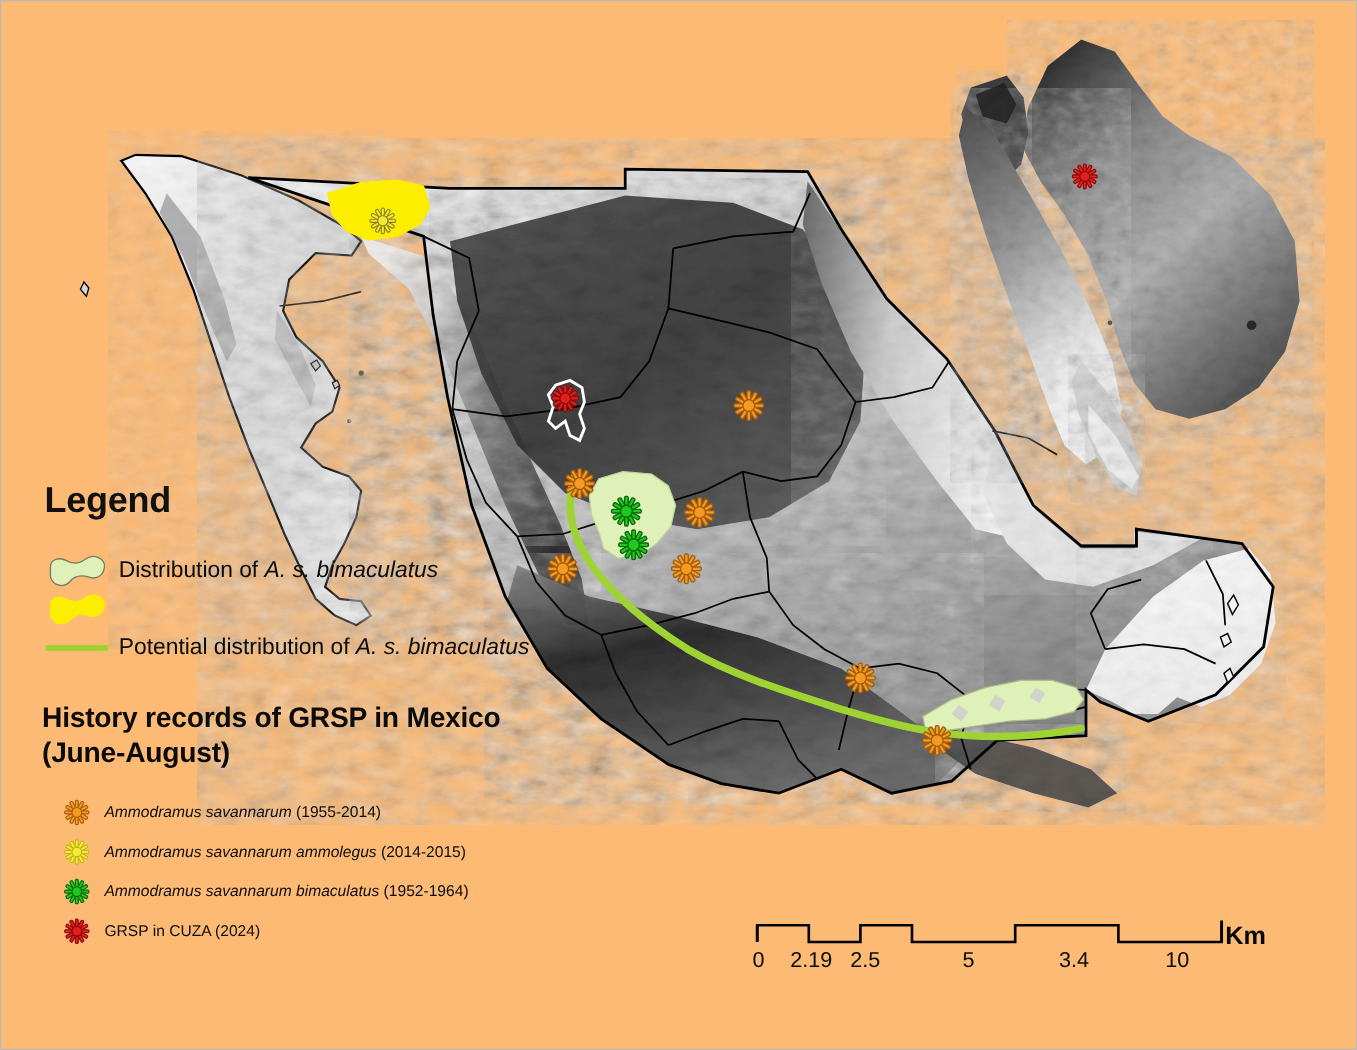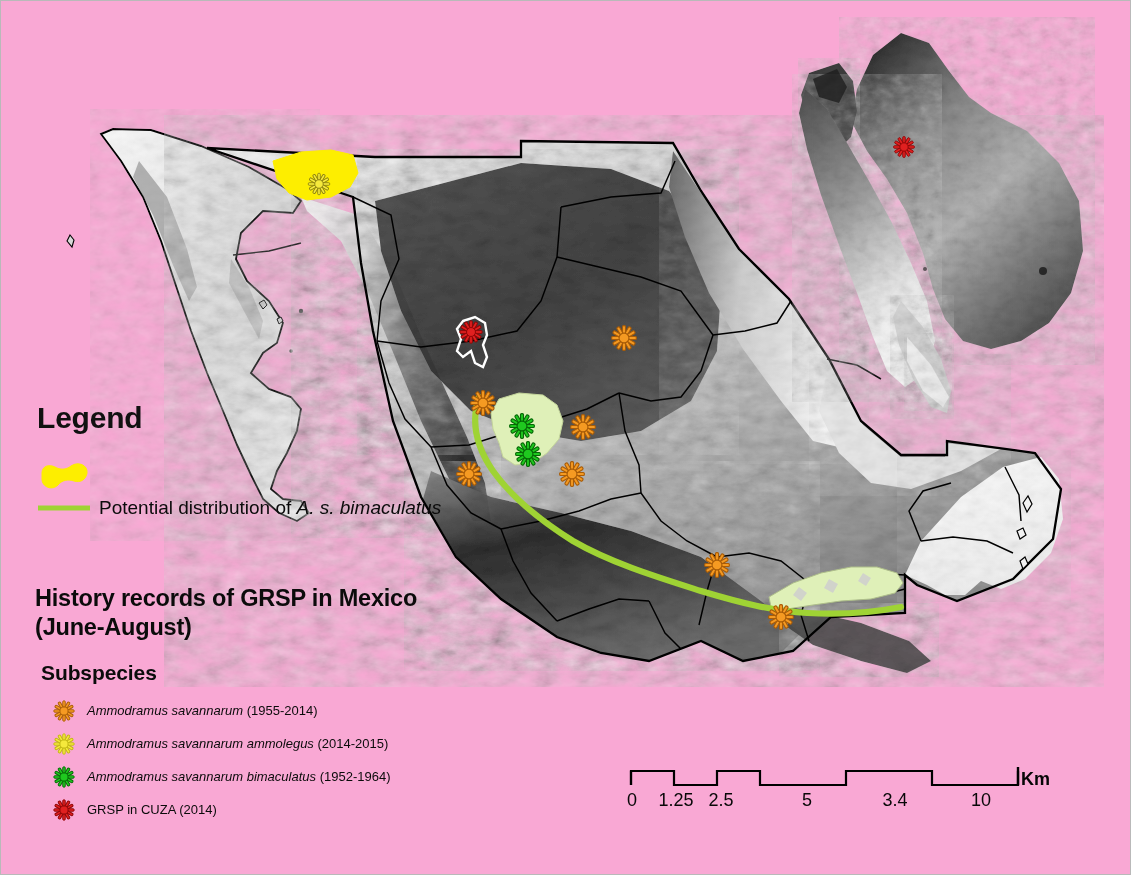--- a/index.html
+++ b/index.html
@@ -6,21 +6,21 @@
   * { box-sizing: border-box; }
   html, body {
     margin: 0; padding: 0;
     background: #ffffff;
     font-family: "Liberation Sans", sans-serif;
   }
   #figure {
     position: relative;
     width: 1131px;
     height: 875px;
-    background: #f9a8d4;
+    background: #fdba74;
     border: 1px solid #b9b9b9;
     overflow: hidden;
   }
   #mapcanvas {
     position: absolute;
     left: 0; top: 0;
     width: 1131px; height: 875px;
   }
 
   
@@ -113,21 +113,21 @@
     position: absolute;
     left: 628px;
     top: 762px;
     width: 420px;
   }
   #scalebar-ticks { display: block; }
   .scale-unit {
     position: absolute;
     left: 392px;
     top: 6px;
-    font-size: 18px;
+    font-size: 21px;
     font-weight: bold;
     color: #060606;
   }
   #scalebar-labels {
     position: relative;
     height: 24px;
     margin-top: -1px;
   }
   .scale-label {
     position: absolute;
@@ -430,20 +430,29 @@
 
       <g transform="translate(903,146) scale(0.8)">
         <use href="#astShape" fill="#e02020" stroke="#8c0606" stroke-width="1.1"></use>
       </g>
     </g>
   </svg>
 
   <div id="legend-panel">
     <div class="legend-heading">Legend</div>
 
+    <div class="legend-row">
+      <span class="legend-swatch">
+        <svg width="56" height="30" viewBox="0 0 56 30">
+          <path d="M6,12 C6,5 13,3 19,6 C24,9 30,9 35,5 C42,0 52,4 51,12
+                   C50,19 44,22 38,20 C32,18 26,19 22,24 C16,30 6,26 6,18 Z" fill="#dff0b8" stroke="#7a7a5e" stroke-width="1.1"></path>
+        </svg>
+      </span>
+      <span class="legend-text"><span>Distribution of </span><span class="sci">A. s. bimaculatus</span></span>
+    </div>
 
     <div class="legend-row">
       <span class="legend-swatch">
         <svg width="56" height="30" viewBox="0 0 56 30">
           <path d="M6,12 C6,5 13,3 19,6 C24,9 30,9 35,5 C42,0 52,4 51,12
                    C50,19 44,22 38,20 C32,18 26,19 22,24 C16,30 6,26 6,18 Z" fill="#fdee00" stroke="#fdee00" stroke-width="1"></path>
         </svg>
       </span>
     </div>
 
@@ -456,21 +465,20 @@
       <span class="legend-text"><span>Potential distribution of </span><span class="sci">A. s. bimaculatus</span></span>
     </div>
   </div>
 
   <div id="title-block">
     <div class="title-line">History records of GRSP in Mexico</div>
     <div class="title-line">(June-August)</div>
   </div>
 
   <div id="subspecies-block">
-    <div class="sub-heading">Subspecies</div>
 
     <div class="sub-row">
       <span class="sub-marker">
         <svg width="30" height="30" viewBox="-15 -15 30 30">
           <use href="#astShape" fill="#f59a22" stroke="#a85c08" stroke-width="1.2" transform="scale(0.78)"></use>
         </svg>
       </span>
       <span class="sub-text"><span class="sci">Ammodramus savannarum</span><span> (1955-2014)</span></span>
     </div>
 
@@ -491,36 +499,36 @@
       </span>
       <span class="sub-text"><span class="sci">Ammodramus savannarum bimaculatus</span><span> (1952-1964)</span></span>
     </div>
 
     <div class="sub-row">
       <span class="sub-marker">
         <svg width="30" height="30" viewBox="-15 -15 30 30">
           <use href="#astShape" fill="#e02020" stroke="#8c0606" stroke-width="1.2" transform="scale(0.78)"></use>
         </svg>
       </span>
-      <span class="sub-text">GRSP in CUZA (2014)</span>
+      <span class="sub-text">GRSP in CUZA (2024)</span>
     </div>
   </div>
 
   <div id="scalebar">
     <svg id="scalebar-ticks" width="420" height="28" viewBox="0 0 420 28">
 
       <path d="M2,22 L2,8 L45,8 L45,22 L88,22 L88,8 L131,8 L131,22
                L217,22 L217,8 L303,8 L303,22 L389,22 L389,8 L389,22" fill="none" stroke="#000" stroke-width="2.2" stroke-linejoin="miter"></path>
       <line x1="389" y1="4" x2="389" y2="22" stroke="#000" stroke-width="2.4"></line>
       <line x1="2" y1="8" x2="2" y2="22" stroke="#000" stroke-width="2.2"></line>
     </svg>
     <span class="scale-unit">Km</span>
     <div id="scalebar-labels">
       <span class="scale-label" style="left:3px">0</span>
-      <span class="scale-label" style="left:47px">1.25</span>
+      <span class="scale-label" style="left:47px">2.19</span>
       <span class="scale-label" style="left:92px">2.5</span>
       <span class="scale-label" style="left:178px">5</span>
       <span class="scale-label" style="left:266px">3.4</span>
       <span class="scale-label" style="left:352px">10</span>
     </div>
   </div>
 
 </div>
 
 </body></html>

